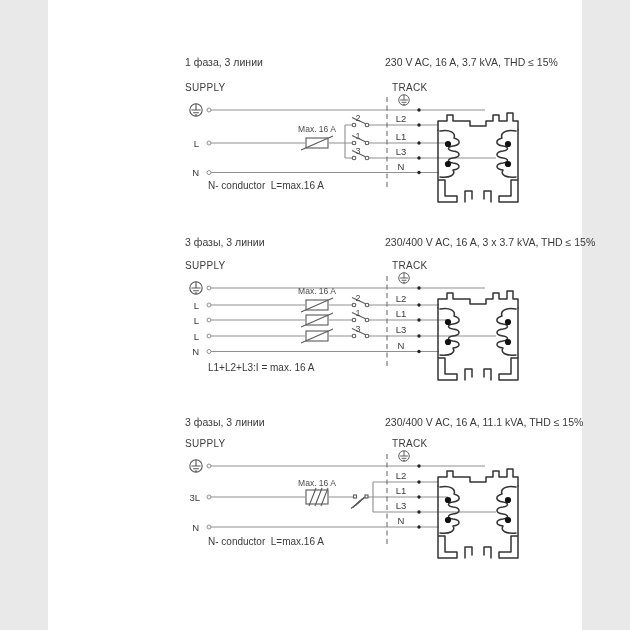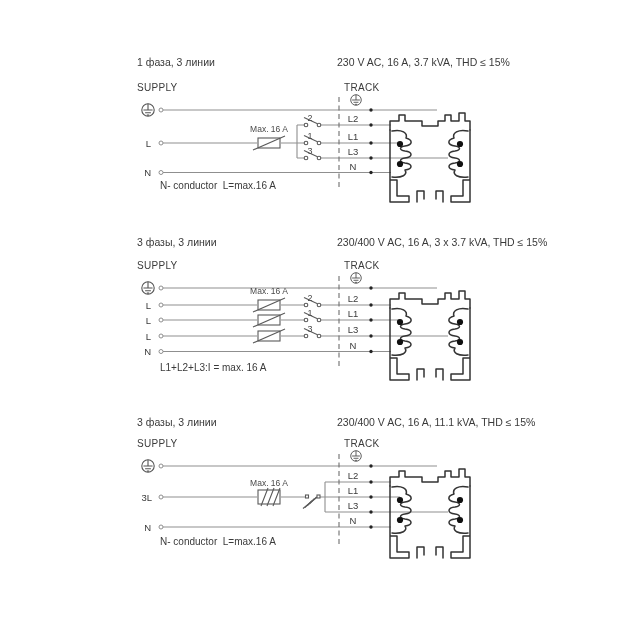--- a/index.html
+++ b/index.html
@@ -1,17 +1,17 @@
 <!DOCTYPE html>
 <html><head>
 <meta charset="utf-8">
 <style>
   html,body{margin:0;padding:0;background:#e9e9e9;}
   .canvas{
-    width:630px;height:630px;background:#ffffff;position:relative;margin:0 auto;
+    width:534px;height:630px;background:#ffffff;position:relative;margin:0 auto;
     font-family:"Liberation Sans", sans-serif;
   }
   svg{display:block;}
   svg text{
     font-family:"Liberation Sans", sans-serif;
     fill:#3a3a3a;
   }
   .t-title{font-size:10.5px;}
   .t-head{font-size:10px;letter-spacing:.3px;}
   .t-label{font-size:9.5px;}

